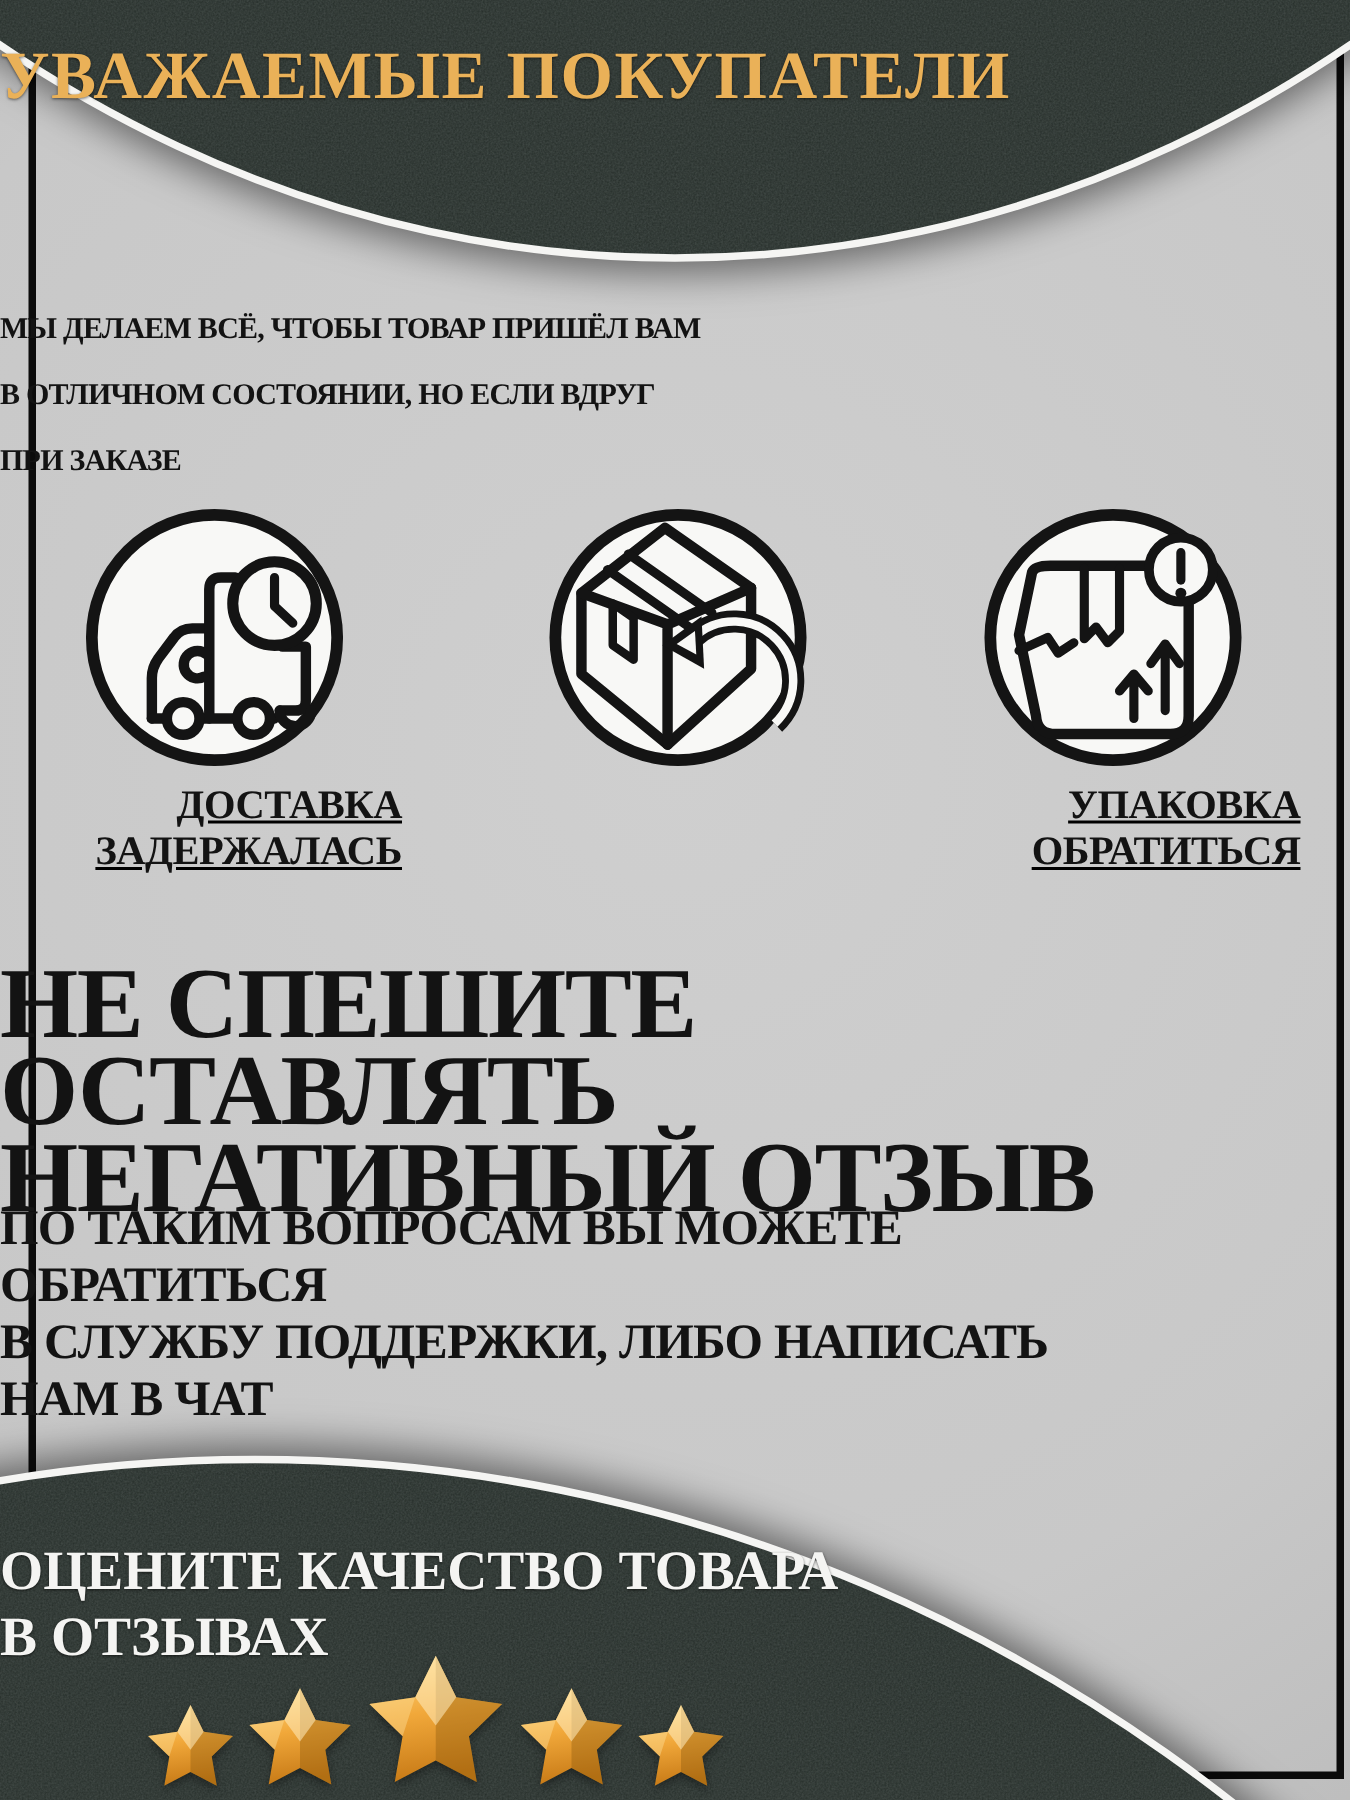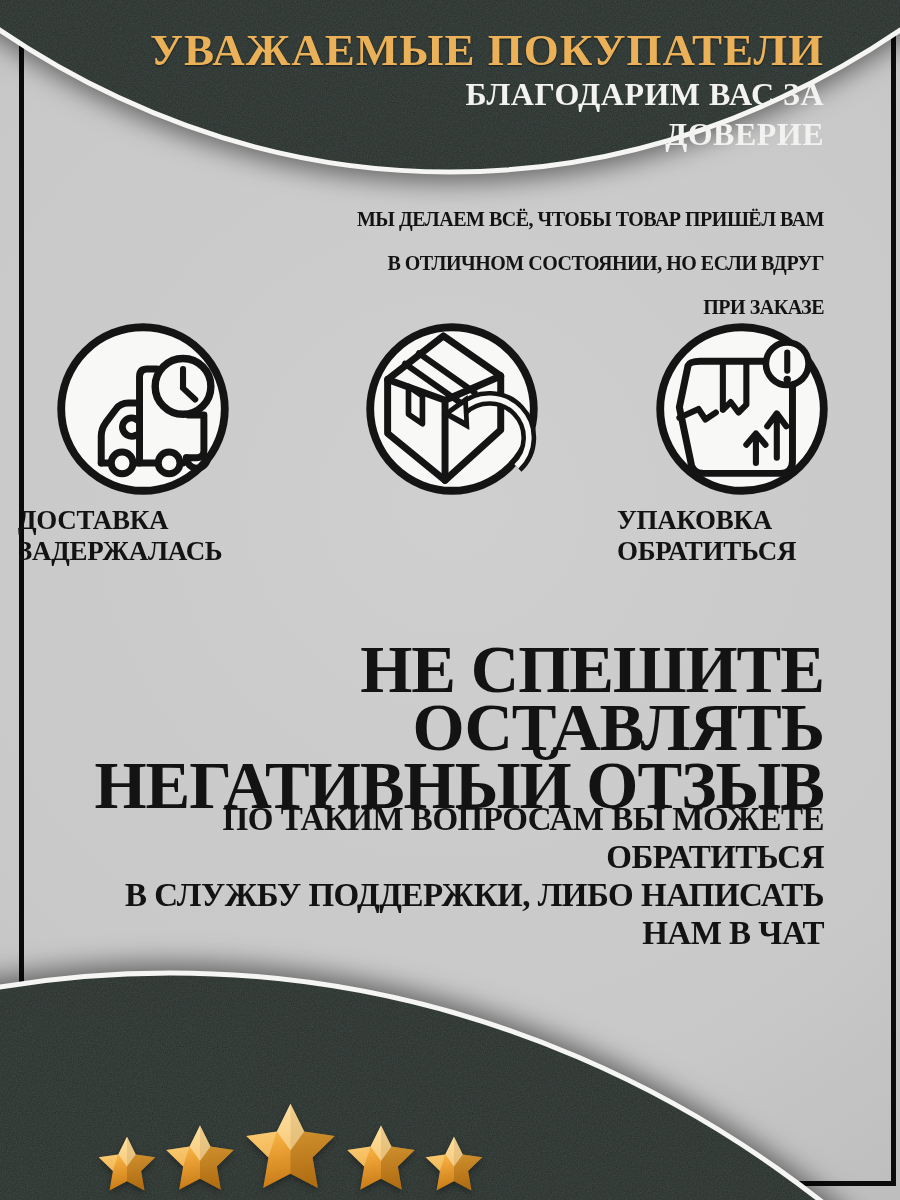--- a/index.html
+++ b/index.html
@@ -7,29 +7,29 @@
     position:relative;width:900px;height:1200px;overflow:hidden;
     background:radial-gradient(120% 90% at 50% 42%, #cfcfcf 0%, #c8c8c8 55%, #b3b3b3 100%);
     font-family:"Liberation Serif","DejaVu Serif",serif;
     font-weight:bold;
   }
   .inner-frame{
     position:absolute;left:19px;top:14px;width:877px;height:1172px;
     border:5px solid #0b0b0b;box-sizing:border-box;z-index:1;
   }
   .bg-svg{position:absolute;left:0;top:0;z-index:2;}
-  .txt{position:absolute;left:0;width:824px;text-align:right;z-index:5;white-space:pre-line;color:#131313;}
+  .txt{position:absolute;left:0;width:824px;text-align:left;z-index:5;white-space:pre-line;color:#131313;}
   .header-title{
     top:24px;font-size:45px;letter-spacing:1px;color:var(--accent-gold,#eab158);
     text-shadow:0 1px 2px rgba(0,0,0,.55);
   }
   .header-subtitle{top:74px;font-size:32px;line-height:40px;color:#f2f2f0;letter-spacing:.5px;}
   .intro-text{top:197px;font-size:20px;line-height:44px;letter-spacing:-.5px;}
   .issues-row{position:absolute;top:322px;left:0;width:900px;height:280px;z-index:5;}
-  .issue-card{position:absolute;top:0;width:250px;text-align:left;}
+  .issue-card{position:absolute;top:16px;width:250px;text-align:right;text-decoration:underline;}
   .issue-card .icon-wrap{width:174px;height:174px;margin:0 auto;display:block;}
   .issue-label{margin-top:9px;font-size:27px;line-height:31px;white-space:pre-line;color:#131313;letter-spacing:-.3px;}
   .col-1{left:18px;} .col-2{left:327px;} .col-3{left:617px;}
   .warning-heading{top:640px;font-size:67px;line-height:58px;letter-spacing:-1px;}
   .support-text{top:800px;font-size:33px;line-height:38px;letter-spacing:-.5px;}
   .footer-heading{top:1026px;font-size:37px;line-height:44px;color:#f4f4f2;text-shadow:0 1px 2px rgba(0,0,0,.6);}
   .star-rating{
     position:absolute;top:1098px;left:40px;width:500px;height:97px;z-index:5;
     display:flex;align-items:flex-end;justify-content:center;gap:5px;
   }
@@ -76,22 +76,20 @@
           <ellipse cx="170" cy="2173" rx="1110" ry="1200" style="fill:var(--dark-bg,#262d2c)"></ellipse>
         </g>
       <g clip-path="url(#clipBottom)" opacity="0.35">
           <rect x="0" y="955" width="900" height="245" filter="url(#grain)"></rect>
         </g>
       <ellipse cx="170" cy="2173" rx="1110" ry="1200" fill="none" style="stroke:var(--curve-white,#f5f5f3)" stroke-width="5"></ellipse>
     </g>
   </svg>
 
   <div class="txt header-title">УВАЖАЕМЫЕ ПОКУПАТЕЛИ</div>
-  <div class="txt header-subtitle">БЛАГОДАРИМ ВАС ЗА
-ДОВЕРИЕ</div>
 
   <div class="txt intro-text">МЫ ДЕЛАЕМ ВСЁ, ЧТОБЫ ТОВАР ПРИШЁЛ ВАМ
 В ОТЛИЧНОМ СОСТОЯНИИ, НО ЕСЛИ ВДРУГ
 ПРИ ЗАКАЗЕ</div>
 
   <div class="issues-row">
 
     <div class="issue-card col-1">
       <svg class="icon-wrap" viewBox="0 0 200 200">
         <circle cx="100" cy="100" r="94" fill="#f8f8f6" stroke="#141414" stroke-width="9"></circle>
@@ -148,20 +146,22 @@
 
   </div>
 
   <div class="txt warning-heading">НЕ СПЕШИТЕ ОСТАВЛЯТЬ
 НЕГАТИВНЫЙ ОТЗЫВ</div>
 
   <div class="txt support-text">ПО ТАКИМ ВОПРОСАМ ВЫ МОЖЕТЕ ОБРАТИТЬСЯ
 В СЛУЖБУ ПОДДЕРЖКИ, ЛИБО НАПИСАТЬ
 НАМ В ЧАТ</div>
 
+  <div class="txt footer-heading">ОЦЕНИТЕ КАЧЕСТВО ТОВАРА
+В ОТЗЫВАХ</div>
   <div class="star-rating">
       <svg viewBox="0 0 100 100" class="star" style="width: 62px; height: 62px;">
         <use href="#star-shape"></use>
       </svg>
       <svg viewBox="0 0 100 100" class="star" style="width: 74px; height: 74px;">
         <use href="#star-shape"></use>
       </svg>
       <svg viewBox="0 0 100 100" class="star" style="width: 97px; height: 97px;">
         <use href="#star-shape"></use>
       </svg>

